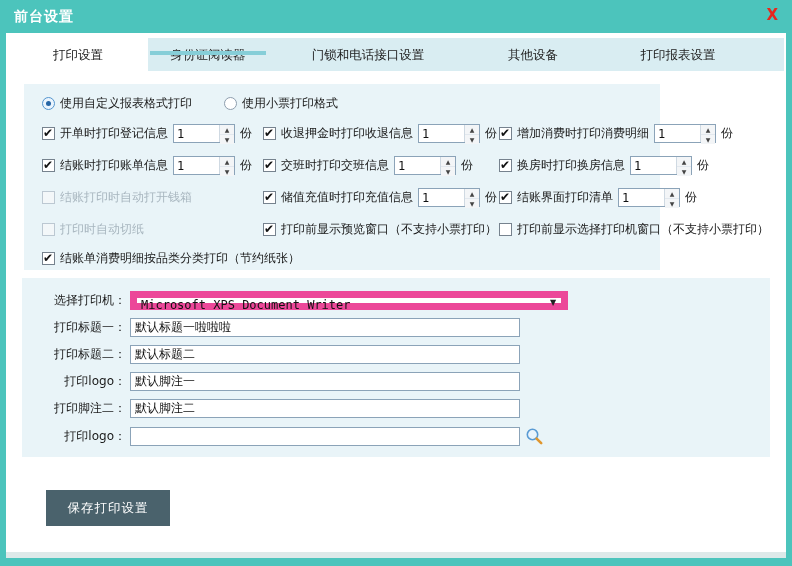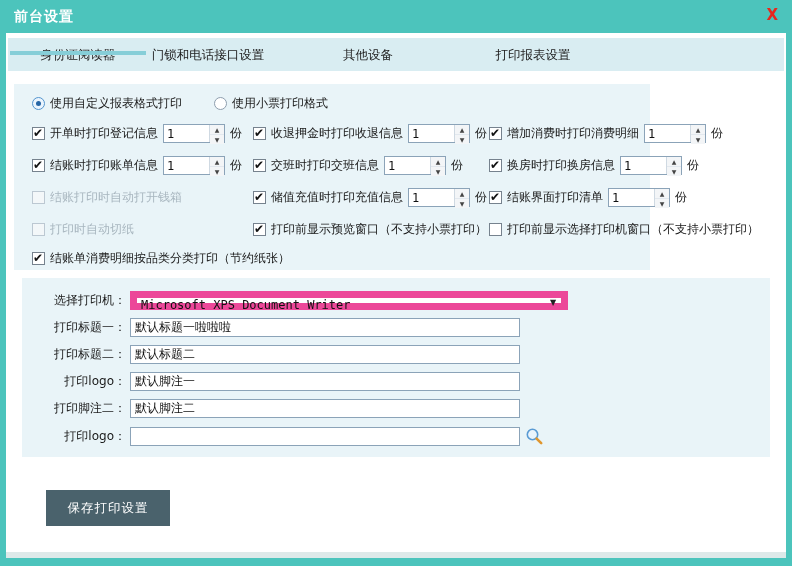--- a/index.html
+++ b/index.html
@@ -44,21 +44,21 @@
   .tab:nth-child(4){ width:130px; }
   .tab:nth-child(5){ width:160px; }
   .tab.active { background:#ffffff; height:40px; }
   .tab.underlined::after {
     content:""; position:absolute; left:2px; right:2px; bottom:0; height:4px;
     background:#86ced8;
   }
 
   
   .panel { position:absolute; background:#e9f4f8; }
-  .panel1 { left:8px; top:51px; width:636px; height:186px; }
+  .panel1 { left:18px; top:51px; width:636px; height:186px; }
   .panel2 { left:16px; top:245px; width:748px; height:179px; }
 
   .optrow {
     position:absolute; left:18px; right:8px; height:22px;
     display:flex; align-items:center;
   }
   .cell { display:flex; align-items:center; white-space:nowrap; }
   .c1 { width:215px; flex:0 0 215px; }
   .c2 { width:242px; flex:0 0 242px;padding-left:6px; }
   .c3 { flex:1; }
@@ -127,20 +127,21 @@
 
 <div id="window">
   <div class="titlebar">
     <span class="title">前台设置</span>
     <span class="close">X</span>
   </div>
 
   <div class="content">
 
     <div class="tabstrip">
+      <div class="tab active"><span>打印设置</span></div>
       <div class="tab underlined"><span>身份证阅读器</span></div>
       <div class="tab normal"><span>门锁和电话接口设置</span></div>
       <div class="tab normal"><span>其他设备</span></div>
       <div class="tab normal"><span>打印报表设置</span></div>
     </div>
 
     <div class="panel panel1">
 
       <div class="optrow" style="top:8px">
         <div class="cell radio-item selected">

